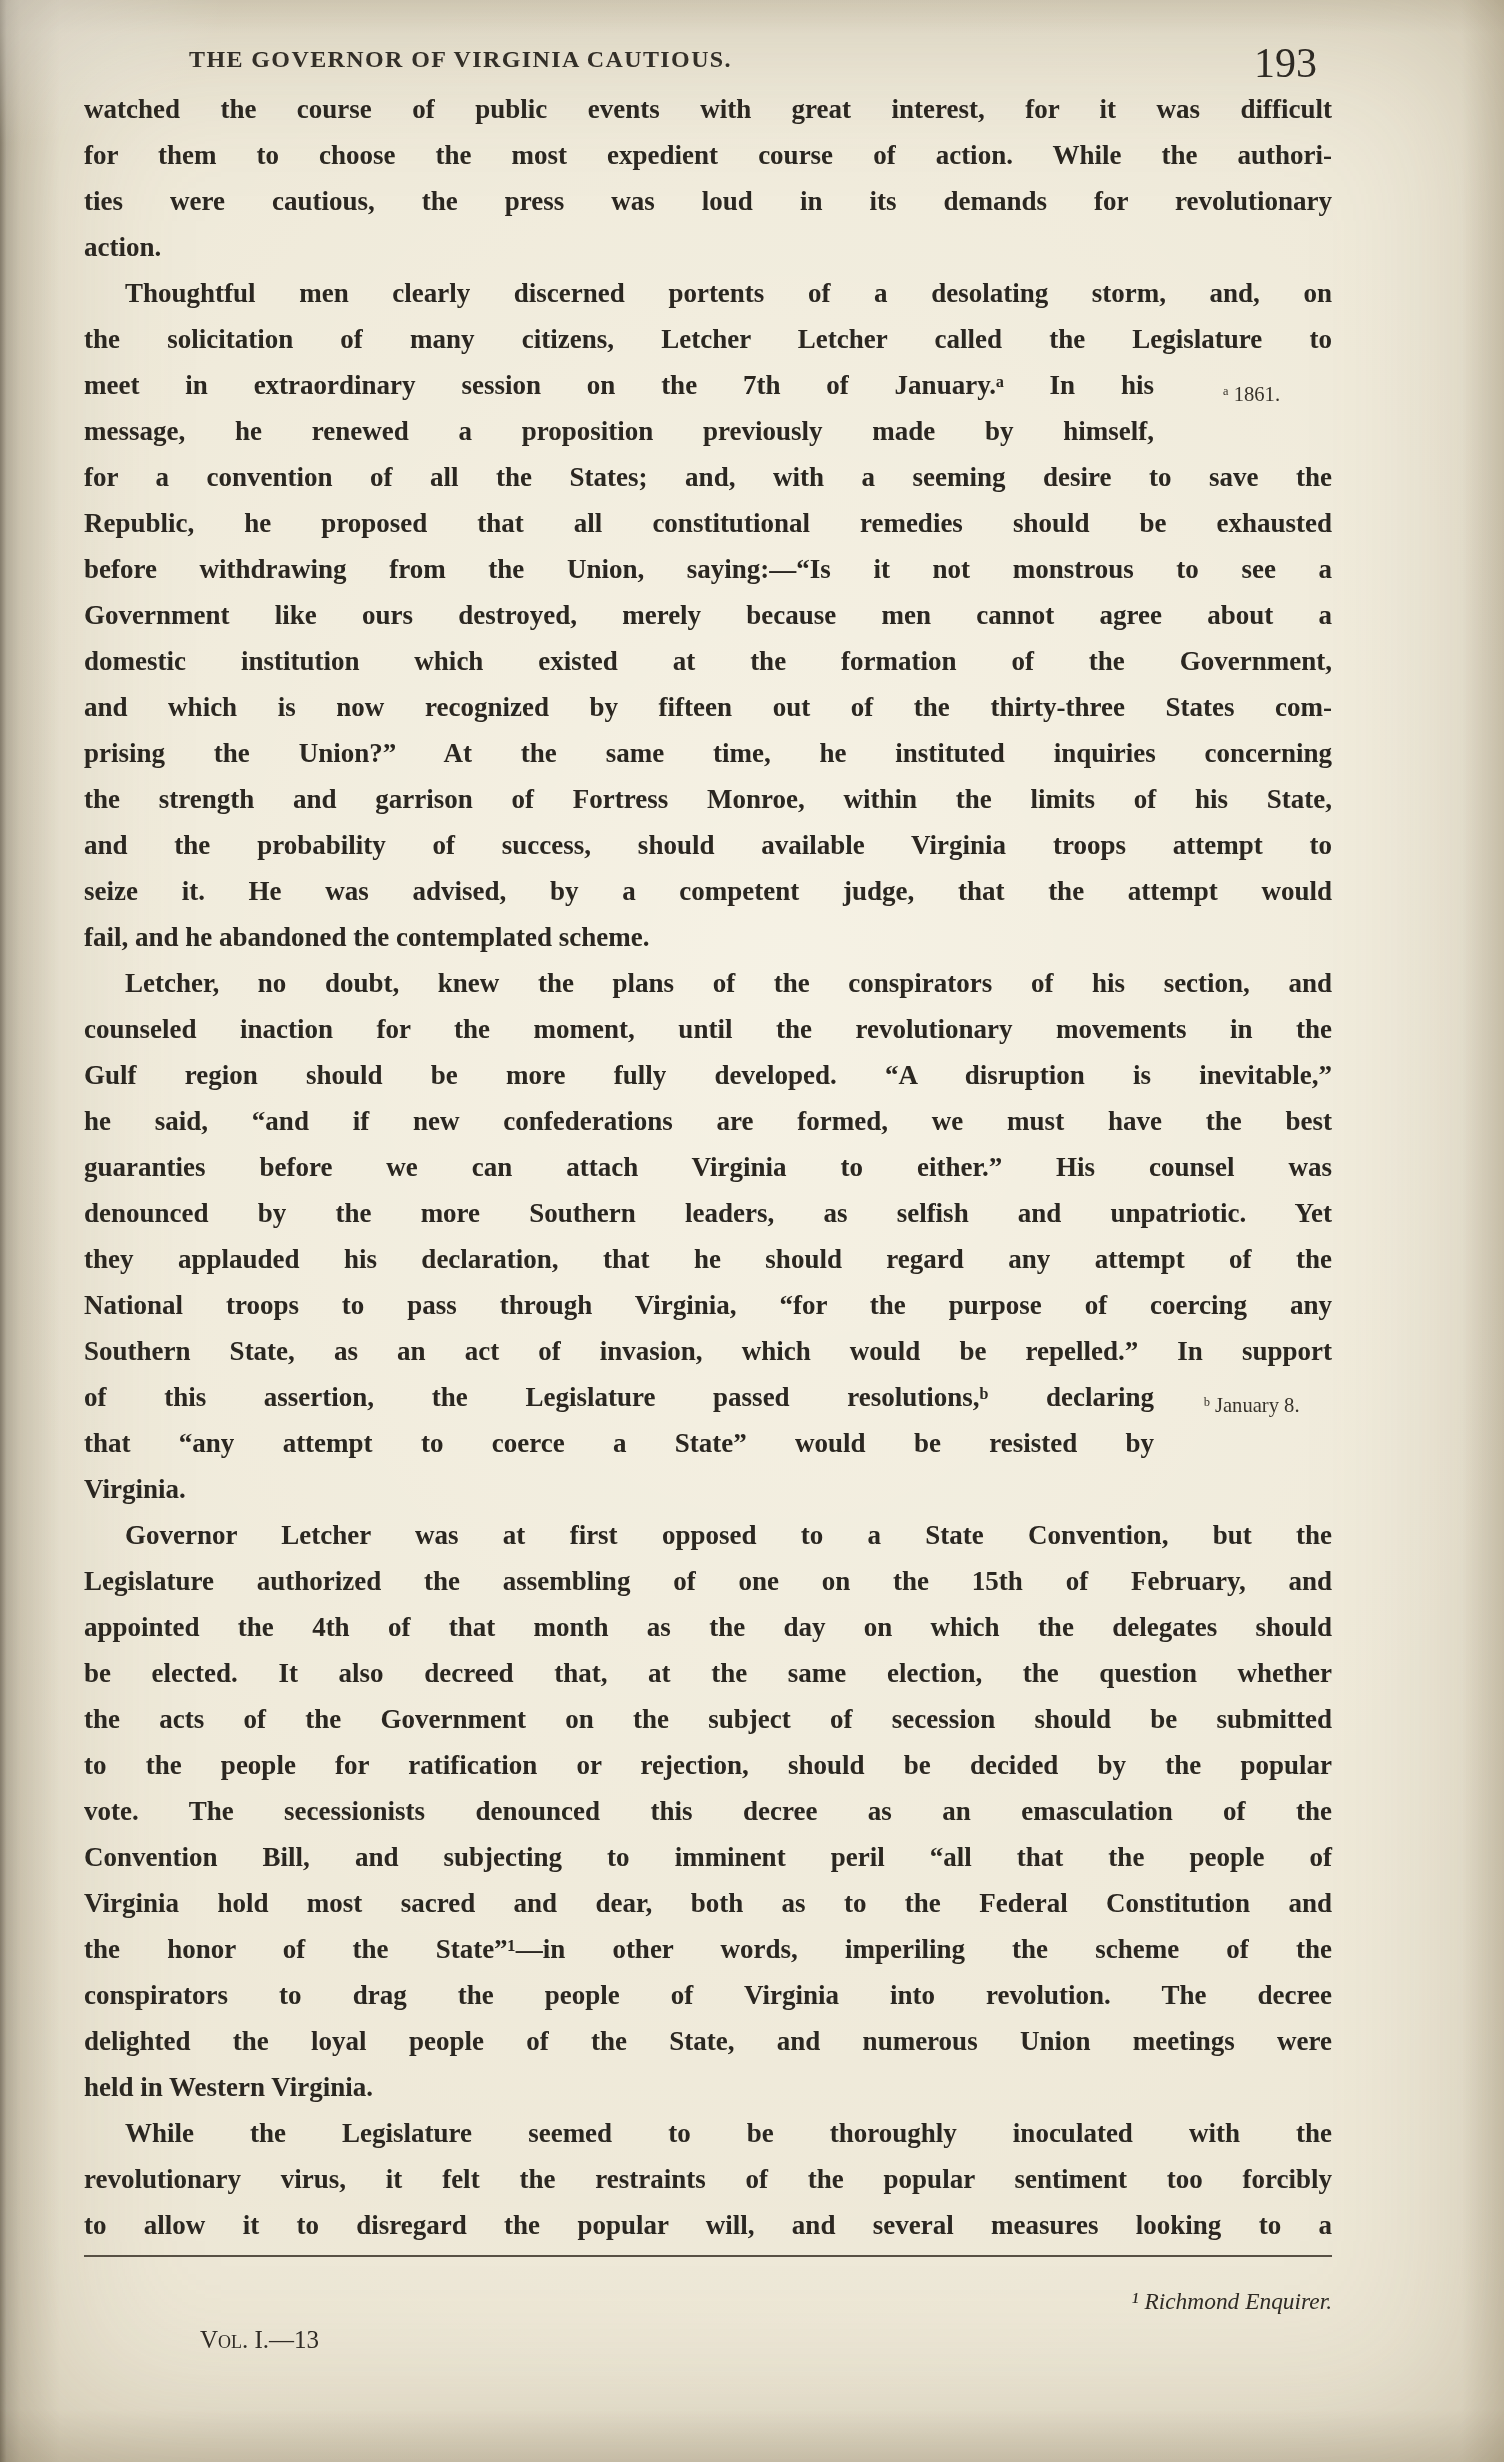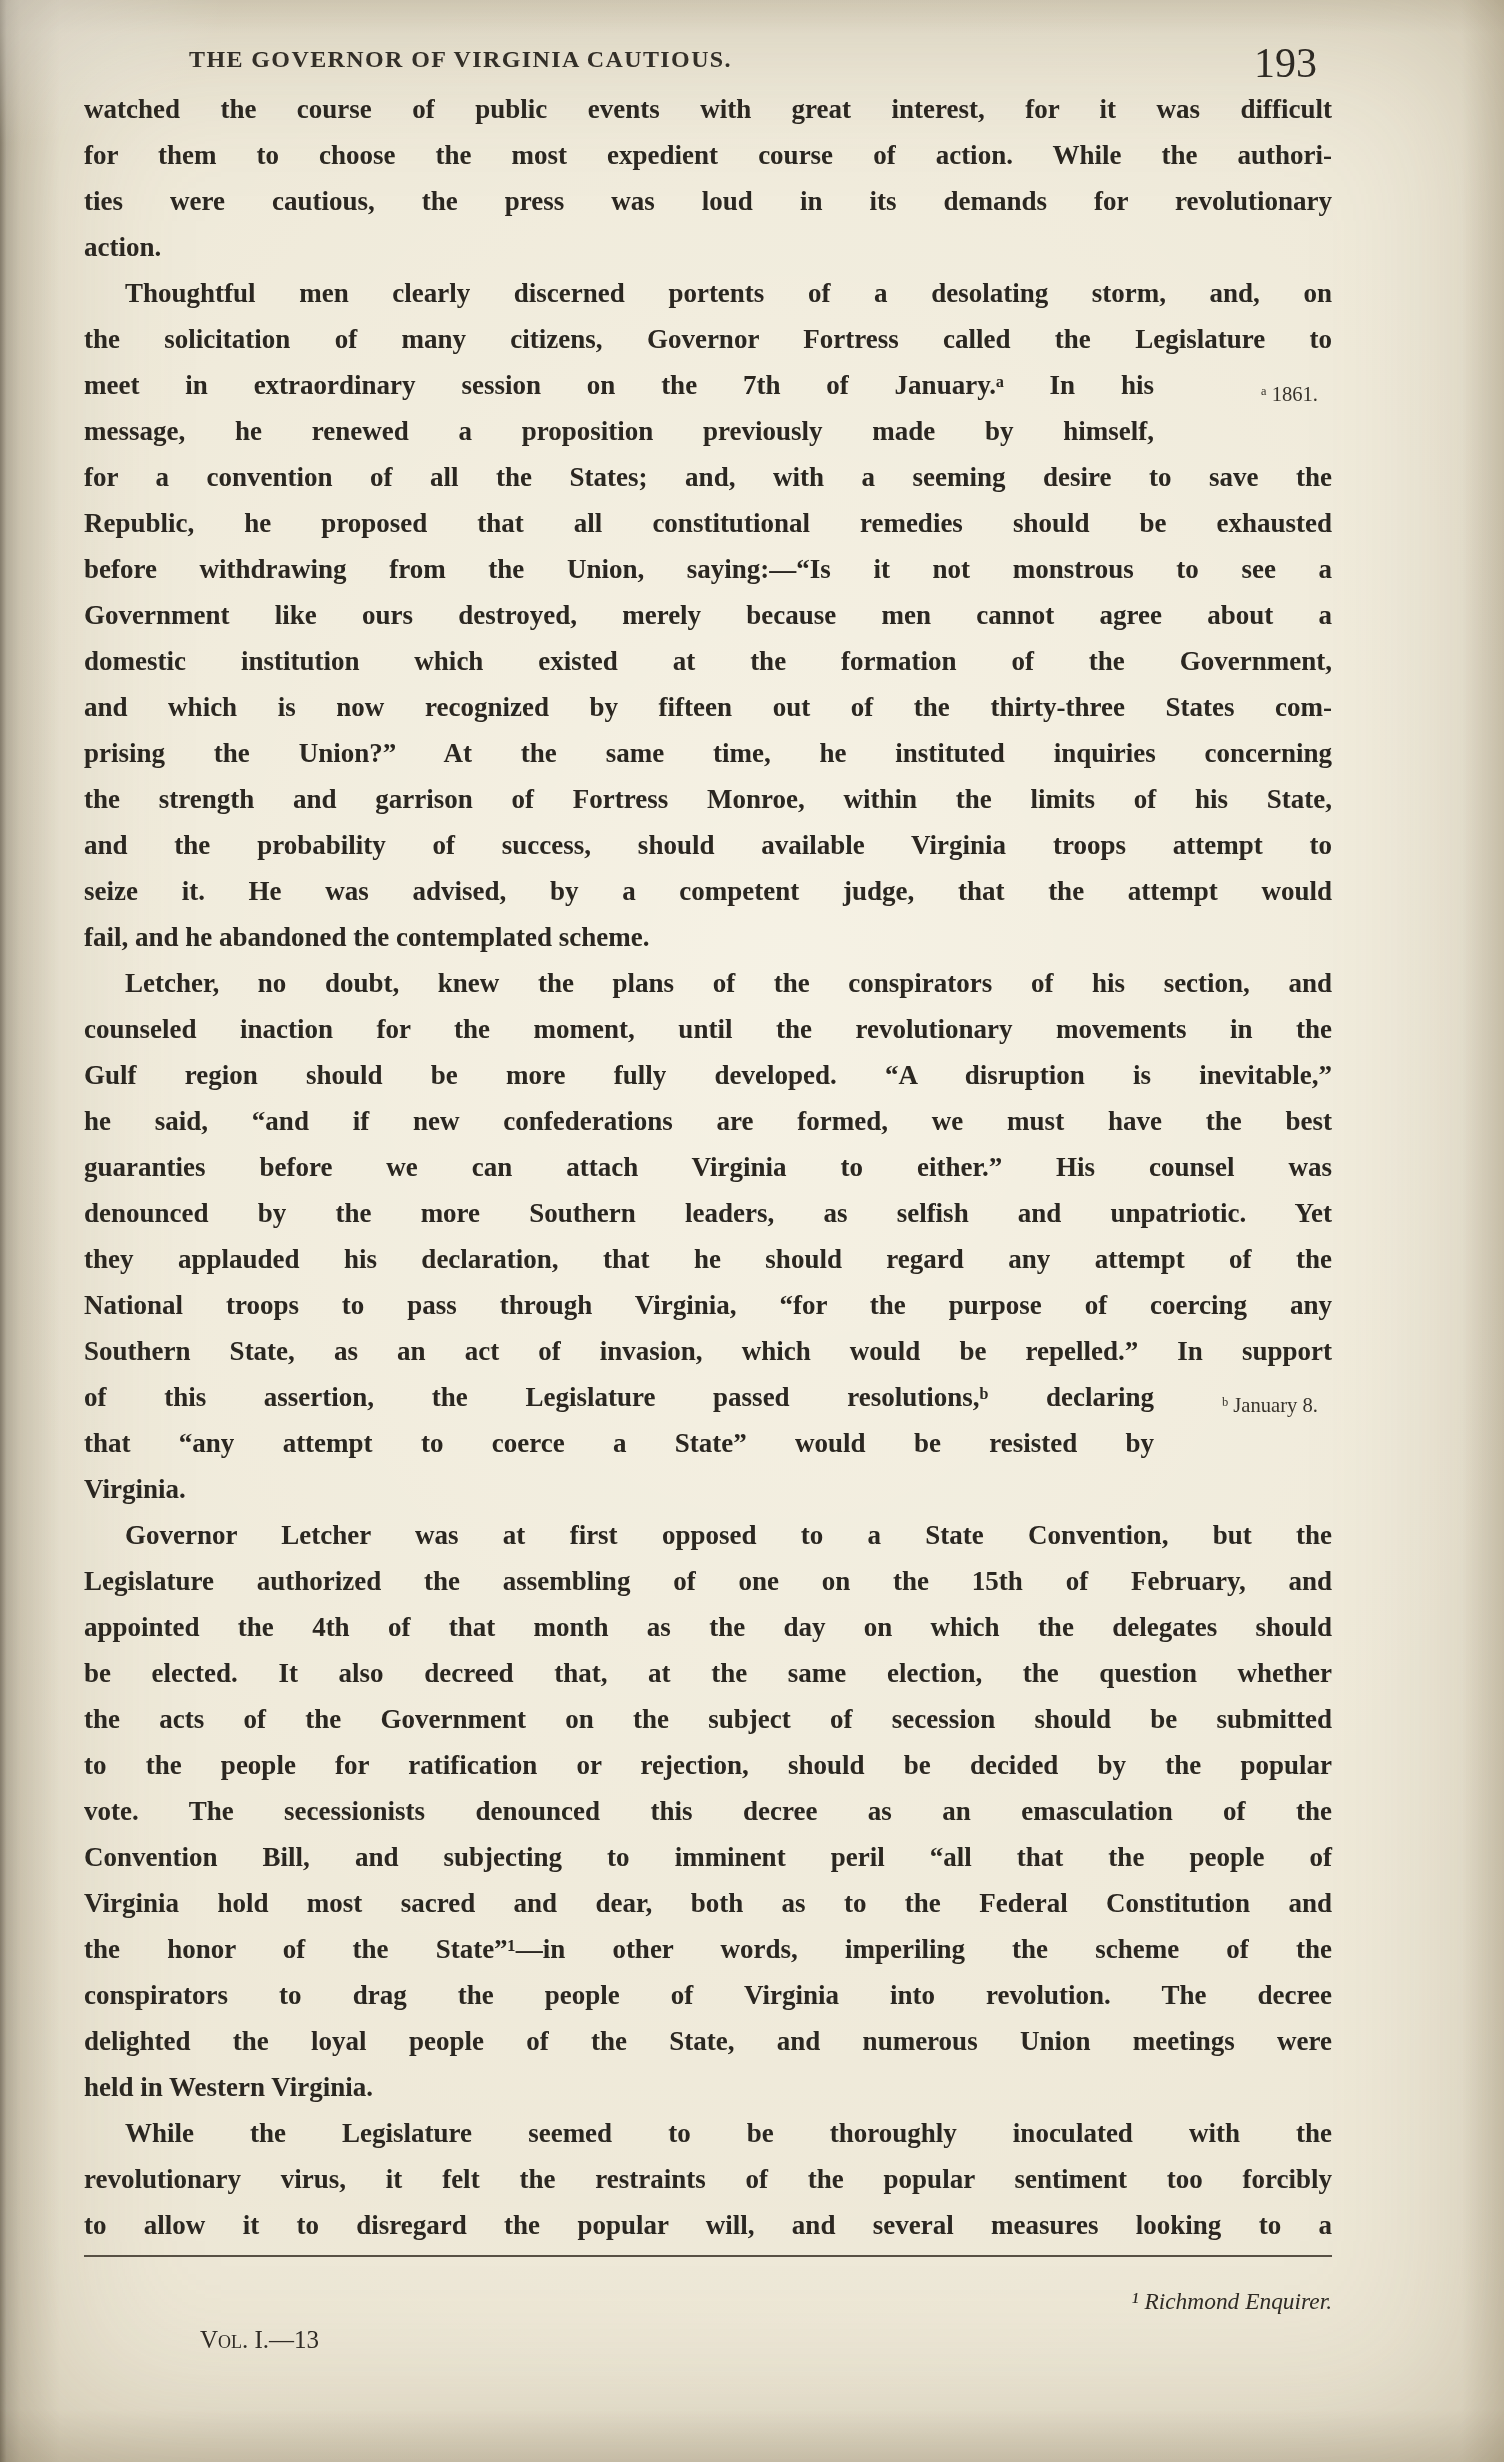--- a/index.html
+++ b/index.html
@@ -68,26 +68,26 @@
   .line {
     text-align: justify;
     text-align-last: justify;
     font-weight: bold;
   }
   .line.end { text-align-last: left; }
   .line.first { text-indent: 41px; }
   .line.narrow { padding-right: 178px; }
   .margin-note {
     position: absolute;
-    right: 14px;
+    right: 0;
     width: 161px;
     font-size: 20.6px;
     line-height: 24px;
     color: #38332b;
-    text-align: right;
+    text-align: center;
     white-space: nowrap;
   }
   .page-footer {
     position: absolute;
     top: 2255px;
     left: 0;
     right: 0;
   }
   .footnote-rule {
     height: 1.9px;
@@ -123,21 +123,21 @@
     <main class="text-block">
 
     <div class="para">
           <div class="line">watched the course of public events with great interest, for it was difficult</div>
           <div class="line">for them to choose the most expedient course of action. While the authori-</div>
           <div class="line">ties were cautious, the press was loud in its demands for revolutionary</div>
           <div class="line end">action.</div>
         </div>
         <div class="para">
           <div class="line first">Thoughtful men clearly discerned portents of a desolating storm, and, on</div>
-          <div class="line">the solicitation of many citizens, Governor Fortress called the Legislature to</div>
+          <div class="line">the solicitation of many citizens, Letcher Letcher called the Legislature to</div>
           <div class="line narrow">meet in extraordinary session on the 7th of January.ᵃ In his</div>
           <div class="line narrow">message, he renewed a proposition previously made by himself,</div>
           <div class="line">for a convention of all the States; and, with a seeming desire to save the</div>
           <div class="line">Republic, he proposed that all constitutional remedies should be exhausted</div>
           <div class="line">before withdrawing from the Union, saying:—“Is it not monstrous to see a</div>
           <div class="line">Government like ours destroyed, merely because men cannot agree about a</div>
           <div class="line">domestic institution which existed at the formation of the Government,</div>
           <div class="line">and which is now recognized by fifteen out of the thirty-three States com-</div>
           <div class="line">prising the Union?” At the same time, he instituted inquiries concerning</div>
           <div class="line">the strength and garrison of Fortress Monroe, within the limits of his State,</div>

